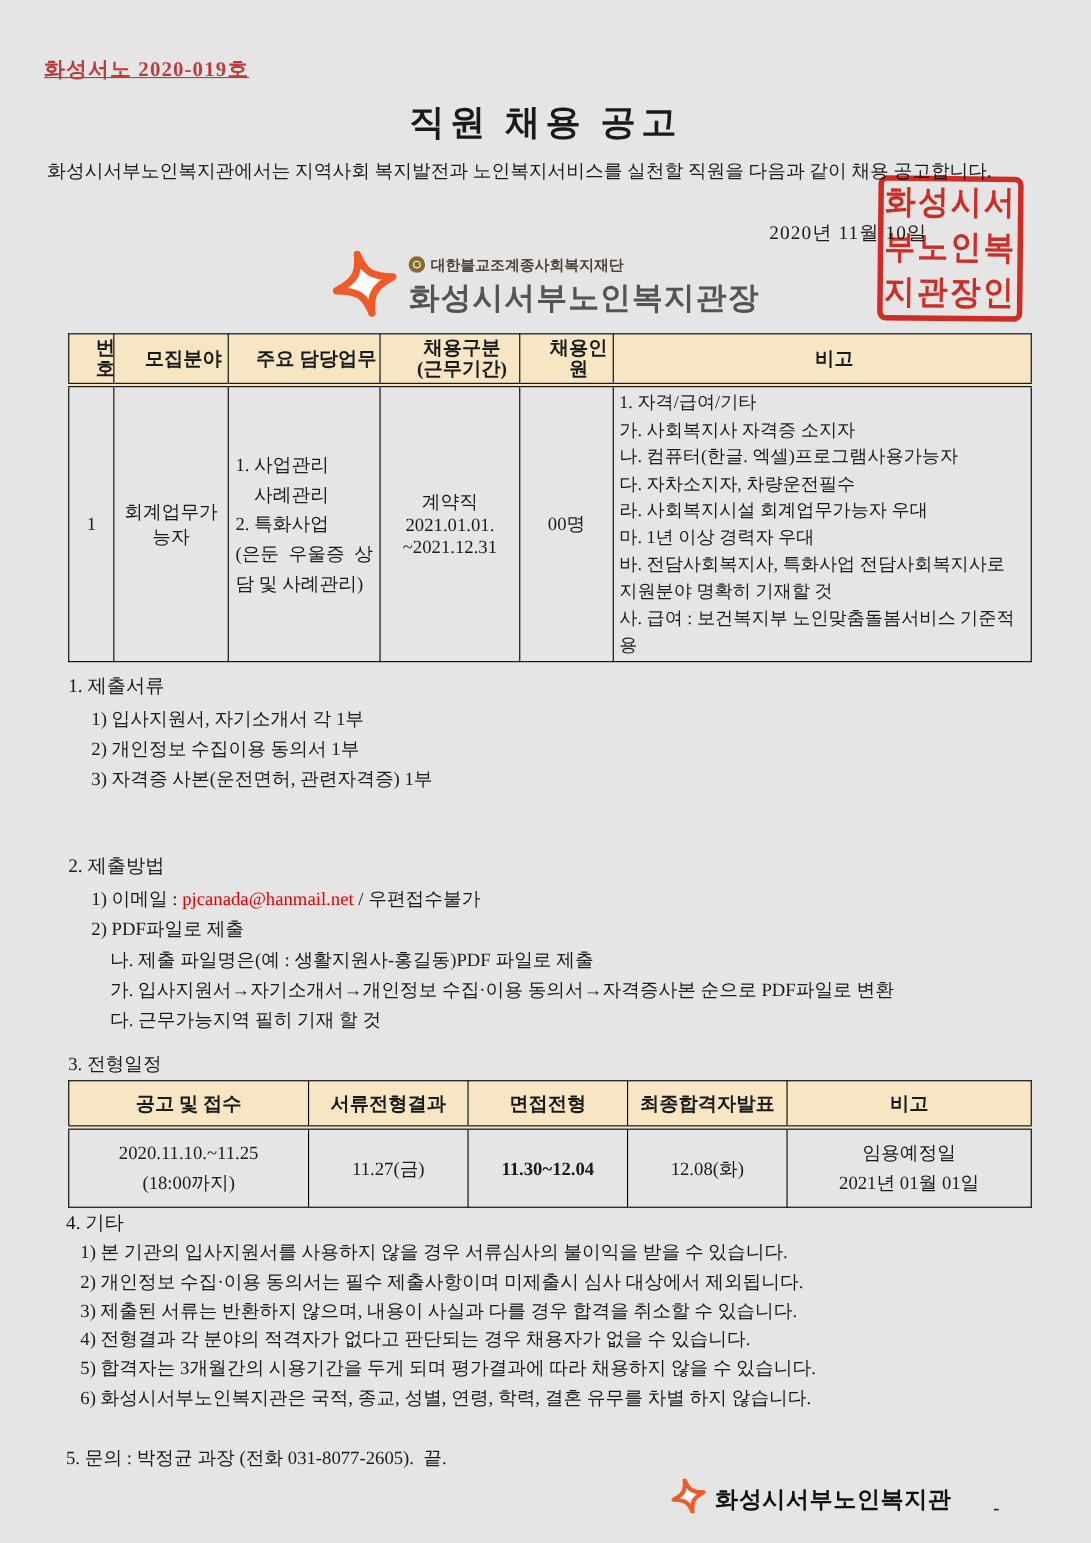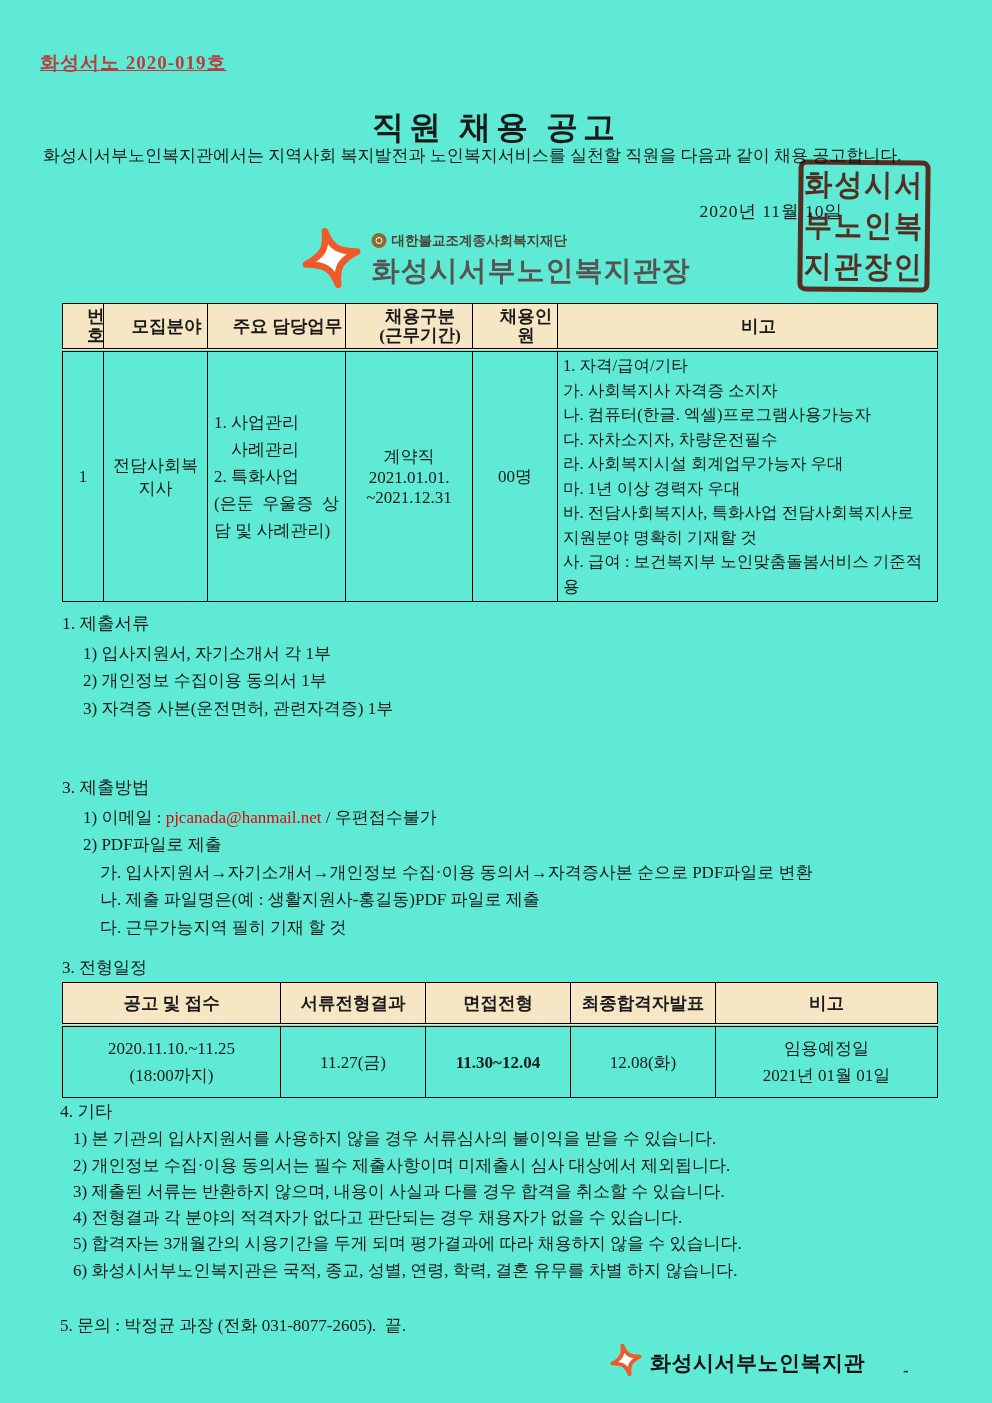--- a/index.html
+++ b/index.html
@@ -1,29 +1,29 @@
 <!DOCTYPE html>
 <html><head>
 <meta charset="utf-8">
 <style>
   html,body{margin:0;padding:0;background:#fff;}
   .page{
-    position:relative;width:992px;height:1403px;background:#5eead4;overflow:hidden;
+    position:relative;width:992px;height:1403px;background:#e5e5e5;overflow:hidden;
     font-family:"Liberation Serif","DejaVu Serif",serif;color:#1a1a1a;font-size:17px;
   }
   .abs{position:absolute;}
   .pre{white-space:pre-wrap;}
 
   .doc-number{
     left:40px;top:50px;font-size:19px;font-weight:bold;color:#bc3c3c;
     text-decoration:underline;letter-spacing:1px;
   }
   .title{
     left:0;right:0;top:90px;text-align:center;font-size:32px;font-weight:bold;
-    letter-spacing:5px;margin:16px;
+    letter-spacing:5px;margin:0;
   }
   .intro{
     left:43px;top:142px;width:895px;line-height:27px;text-align:justify;
     word-break:keep-all;margin:0;
   }
   .date-line{
     right:149px;top:199px;font-size:17.5px;letter-spacing:1px;
   }
 
   .org-block{
@@ -136,21 +136,21 @@
         <th class="pre">주요 담당업무</th>
         <th class="pre">채용구분
 (근무기간)</th>
         <th class="pre">채용인원</th>
         <th class="pre">비고</th>
       </tr>
     </thead>
     <tbody>
       <tr>
         <td class="cell-center">1</td>
-        <td class="cell-center">전담사회복지사</td>
+        <td class="cell-center">회계업무가능자</td>
         <td class="pre cell-duty">1. 사업관리
     사례관리
 2. 특화사업
 (은둔 우울증 상담 및 사례관리)</td>
         <td class="pre cell-center">계약직
 2021.01.01.
 ~2021.12.31</td>
         <td class="cell-center">00명</td>
         <td class="pre cell-note">1. 자격/급여/기타
 가. 사회복지사 자격증 소지자
@@ -165,25 +165,25 @@
   </table>
 
   <div class="abs section s1">
     <p class="sec-title">1. 제출서류</p>
     <p class="s-item">1) 입사지원서, 자기소개서 각 1부</p>
     <p class="s-item">2) 개인정보 수집이용 동의서 1부</p>
     <p class="s-item">3) 자격증 사본(운전면허, 관련자격증) 1부</p>
   </div>
 
   <div class="abs section s2">
-    <p class="sec-title">3. 제출방법</p>
+    <p class="sec-title">2. 제출방법</p>
     <p class="s-item"><span>1) 이메일 : </span><span class="email">pjcanada@hanmail.net</span><span> / 우편접수불가</span></p>
     <p class="s-item">2) PDF파일로 제출</p>
+    <p class="s-item s-sub">나. 제출 파일명은(예 : 생활지원사-홍길동)PDF 파일로 제출</p>
     <p class="s-item s-sub">가. 입사지원서→자기소개서→개인정보 수집·이용 동의서→자격증사본 순으로 PDF파일로 변환</p>
-    <p class="s-item s-sub">나. 제출 파일명은(예 : 생활지원사-홍길동)PDF 파일로 제출</p>
     <p class="s-item s-sub">다. 근무가능지역 필히 기재 할 것</p>
   </div>
 
   <div class="abs section s3-title">3. 전형일정</div>
 
   <table class="abs schedule">
     <colgroup>
       <col style="width:218px">
         <col style="width:145px">
         <col style="width:145px">

